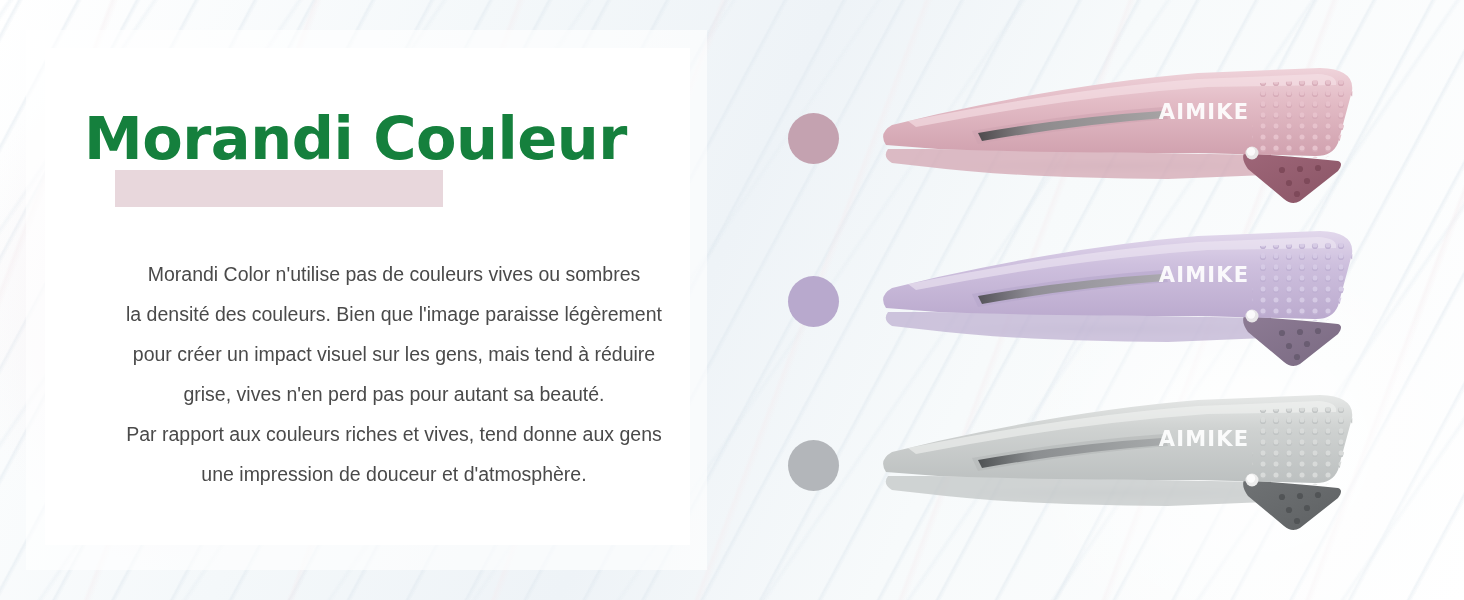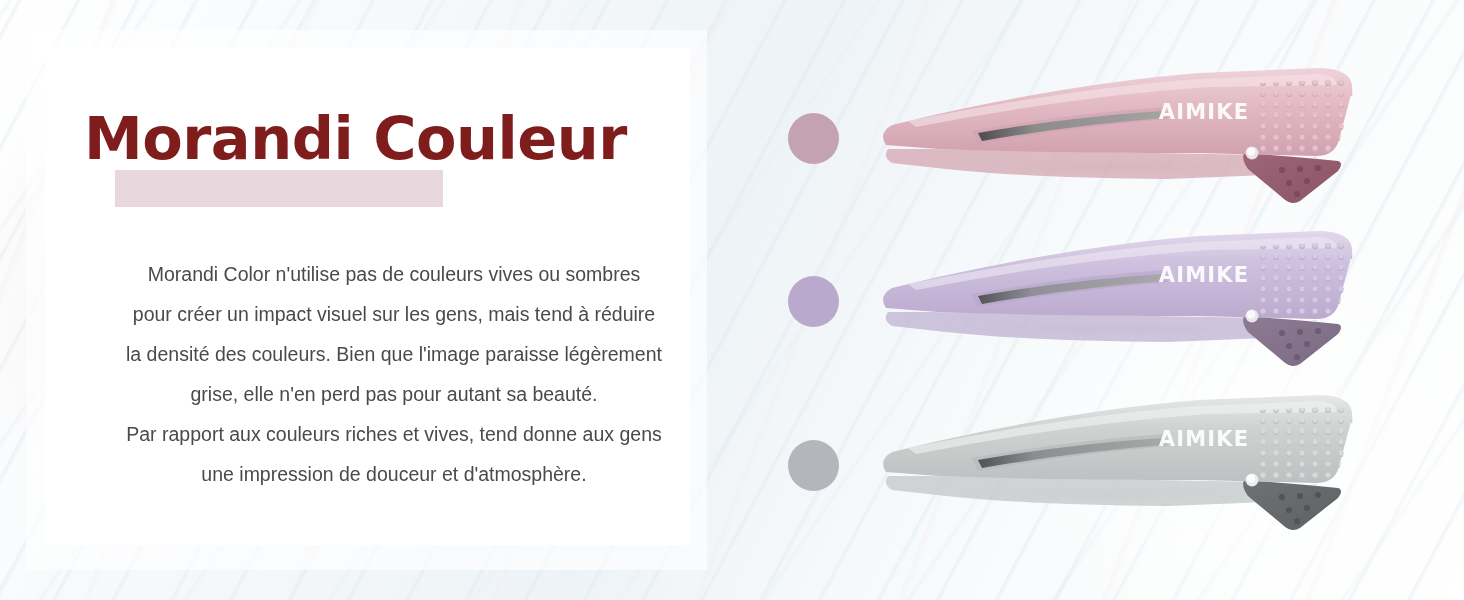--- a/index.html
+++ b/index.html
@@ -190,28 +190,28 @@
   <div class="bg-glow-left"></div>
   <div class="bg-glow-right"></div>
 
   <div class="card-outer"></div>
   <div class="card-inner"></div>
 
   <div class="card-content">
 
     <div class="title-wrap">
       <div class="title-highlight" style="background: rgb(232, 215, 220);"></div>
-      <h1 class="title" style="color: #7f1d1d;">Morandi Couleur</h1>
+      <h1 class="title" style="color: #15803d;">Morandi Couleur</h1>
     </div>
 
     <div class="body-copy" style="color: rgb(74, 74, 74); text-align: center;">
       <p>Morandi Color n'utilise pas de couleurs vives ou sombres</p>
+      <p>la densité des couleurs. Bien que l'image paraisse légèrement</p>
       <p>pour créer un impact visuel sur les gens, mais tend à réduire</p>
-      <p>la densité des couleurs. Bien que l'image paraisse légèrement</p>
-      <p>grise, elle n'en perd pas pour autant sa beauté.</p>
+      <p>grise, vives n'en perd pas pour autant sa beauté.</p>
       <p>Par rapport aux couleurs riches et vives, tend donne aux gens</p>
       <p>une impression de douceur et d'atmosphère.</p>
     </div>
 
   </div>
 
   <div class="products">
 
     <div class="product-row row-1">
       <div class="swatch" style="background: rgb(196, 162, 176);"></div>

